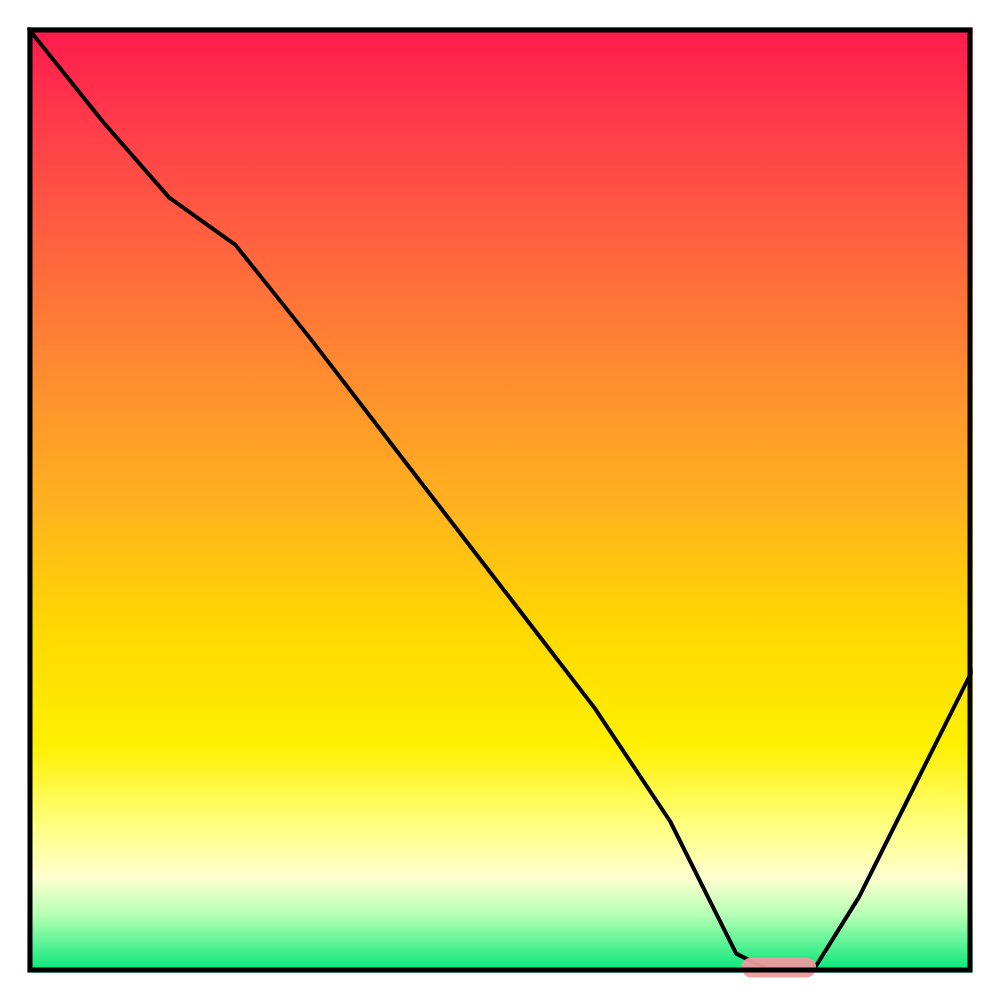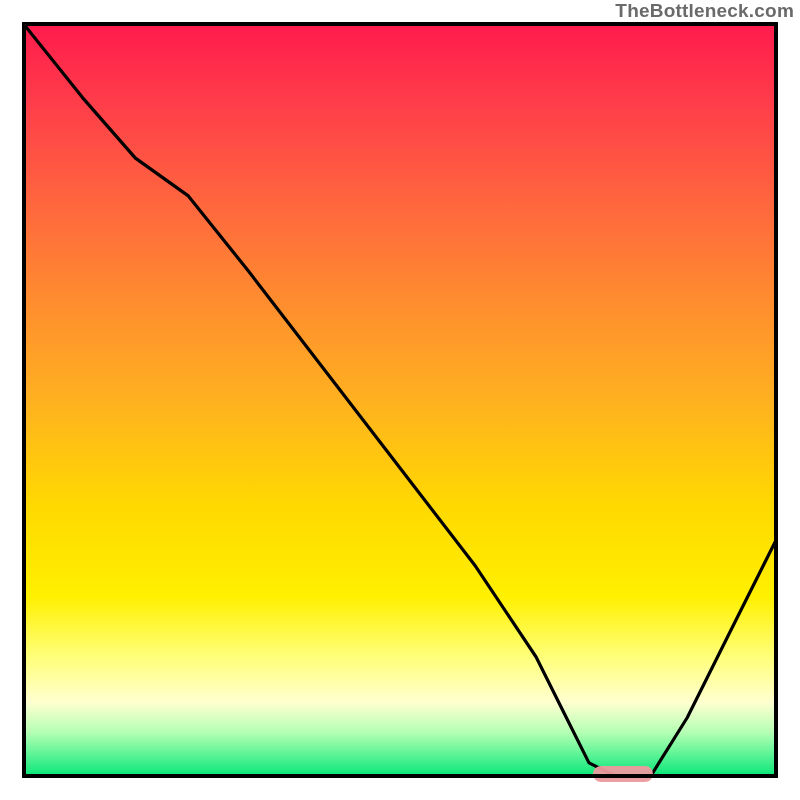--- a/index.html
+++ b/index.html
@@ -82,14 +82,13 @@
   <div class="plot-area"></div>
 
   <svg class="curve" viewBox="0 0 756 756" preserveAspectRatio="none">
     <path id="curve-path" d="M0.0 0.0 L60.5 75.6 L113.4 136.1 L166.3 173.9 L226.8 249.5 L302.4 347.8 L378.0 446.0 L453.6 544.3 L514.1 635.0 L544.3 695.5 L567.0 740.9 L597.2 756.0 L627.5 756.0 L665.3 695.5 L710.6 604.8 L756.0 514.1" fill="none" stroke="#000000" stroke-width="3.2" stroke-linejoin="round" stroke-linecap="round"></path>
   </svg>
 
   <div id="marker" class="marker" style="left: 592.78px; width: 60.48px; top: 766.22px; background: rgb(237, 154, 158);"></div>
 
   <div class="plot-border"></div>
 
-  <div class="header-text">TheBottleneck.com</div>
 </div>
 
 </body></html>

